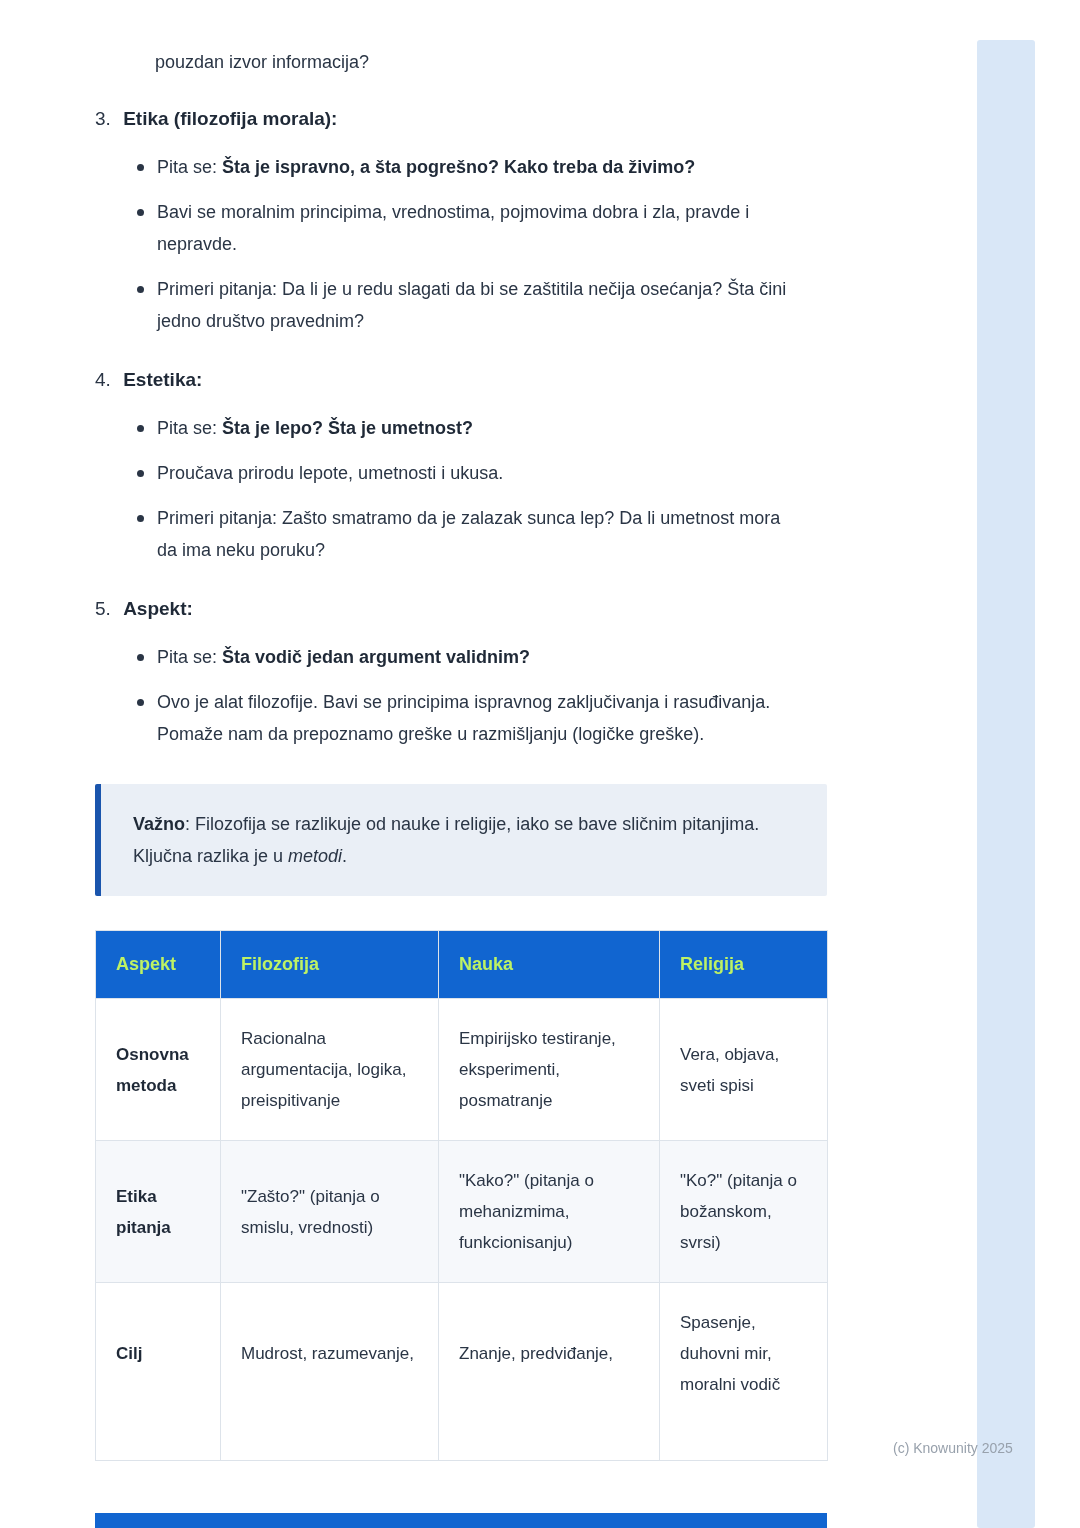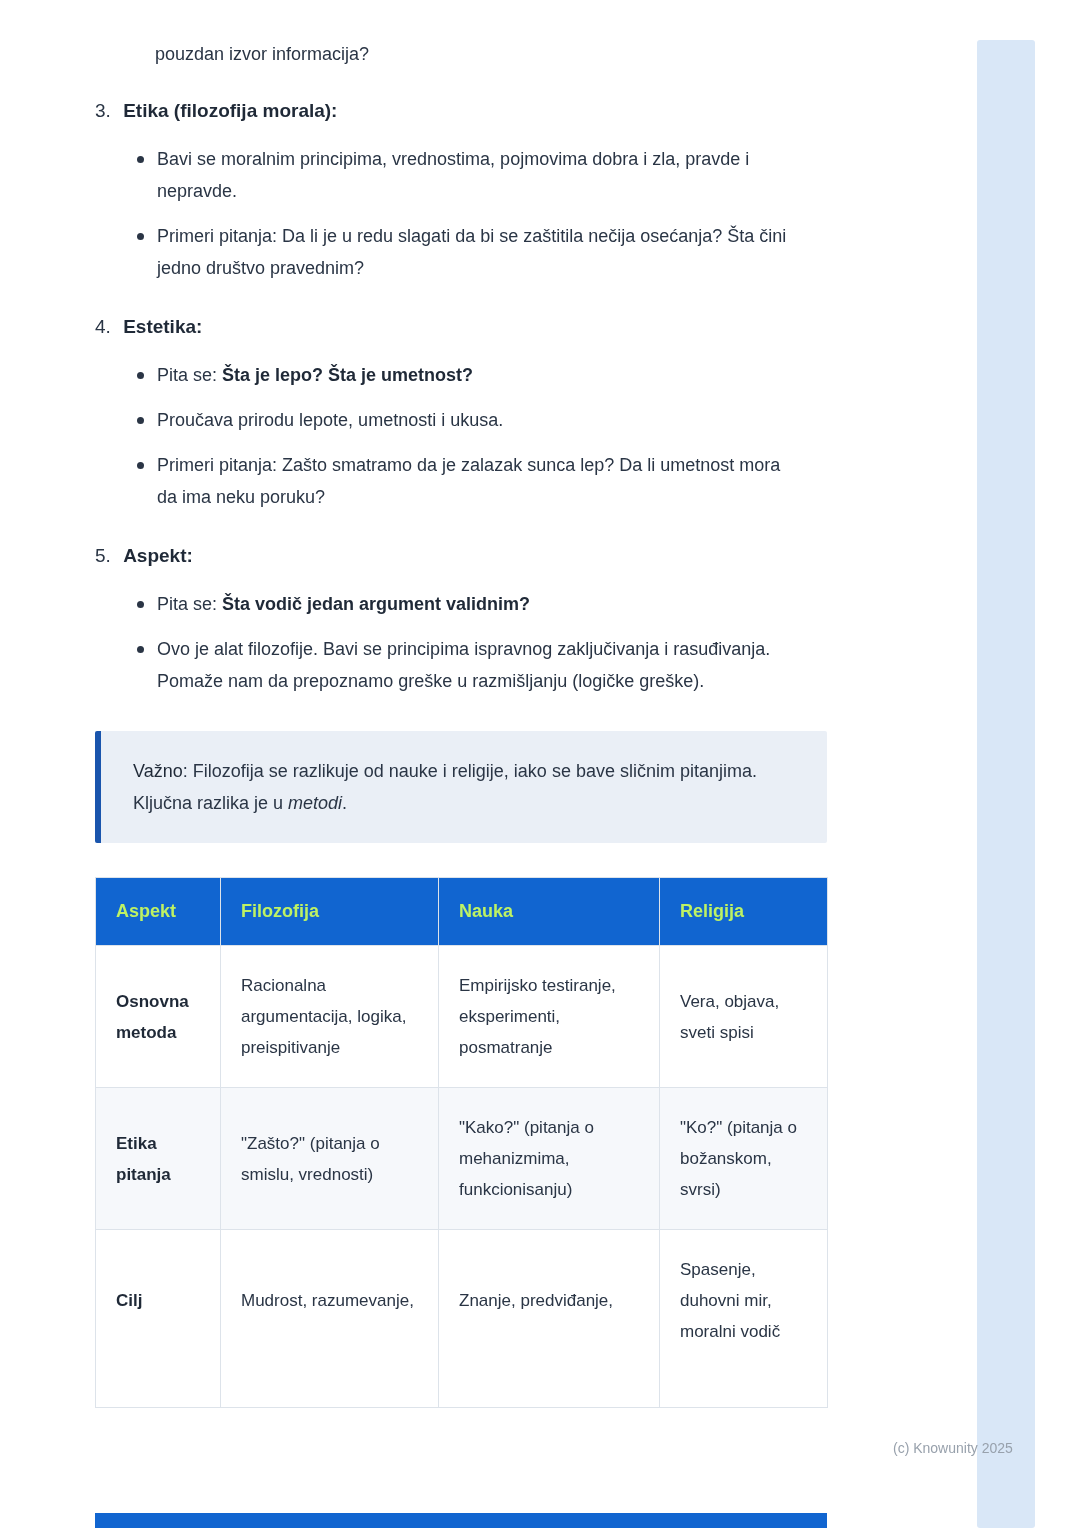--- a/index.html
+++ b/index.html
@@ -6,21 +6,21 @@
   html, body { background:#ffffff; }
   body { font-family:"Liberation Sans", sans-serif; }
   .page {
     position:relative; width:1080px; height:1528px;
     background:#ffffff; overflow:hidden; color:#2a3545;
   }
   .side-strip {
     position:absolute; left:977px; top:40px; width:58px; height:1488px;
     background:#d9e7f7; border-radius:3px;
   }
-  .content { position:absolute; left:95px; top:40px; width:732px; }
+  .content { position:absolute; left:95px; top:48px; width:732px; }
 
   .cont-line { margin-left:60px; font-size:18px; line-height:28px; }
 
   .sec-title { font-size:19px; line-height:28px; font-weight:400; margin-top:29px; }
   .sec-num  { font-weight:400; }
   .sec-name { font-weight:700; color:#1f2937; margin-left:7px; }
 
   ul.bullets { list-style:none; margin-top:18px; }
   li.bullet { display:flex; align-items:flex-start; margin-bottom:13px; }
   .dot {
@@ -29,21 +29,21 @@
   }
   .btext { margin-left:13px; font-size:18px; line-height:32px; max-width:648px; }
   .btext strong { color:#1f2937; font-weight:700; }
 
   .callout {
     margin-top:34px; background:#eaeff6;
     border-left:6px solid #1a55ad; border-radius:2px;
     padding:24px 30px 24px 32px; font-size:18px; line-height:32px;
     max-width:732px;
   }
-  .callout .label { font-weight:400; color:#1f2937; }
+  .callout .label { font-weight:700; color:#1f2937; }
   .callout em { font-style:italic; }
 
   table.compare { margin-top:34px; width:732px; border-collapse:collapse; table-layout:fixed; }
   .compare col.c1 { width:125px; }
   .compare col.c2 { width:218px; }
   .compare col.c3 { width:221px; }
   .compare col.c4 { width:168px; }
   .compare th, .compare td { border:1px solid #dde3ea; text-align:left; vertical-align:middle; }
   .compare th {
     background:#1165d0; color:#bef264;
@@ -72,20 +72,24 @@
 
   <div class="content">
 
     <p class="cont-line">pouzdan izvor informacija?</p>
 
     <h3 class="sec-title">
       <span class="sec-num">3.</span>
       <span class="sec-name">Etika (filozofija morala):</span>
     </h3>
     <ul class="bullets">
+      <li class="bullet">
+        <span class="dot"></span>
+        <span class="btext"><span>Pita se: </span><strong>Šta je ispravno, a šta pogrešno? Kako treba da živimo?</strong></span>
+      </li>
       <li class="bullet">
         <span class="dot"></span>
         <span class="btext">Bavi se moralnim principima, vrednostima, pojmovima dobra i zla, pravde i nepravde.</span>
       </li>
       <li class="bullet">
         <span class="dot"></span>
         <span class="btext">Primeri pitanja: Da li je u redu slagati da bi se zaštitila nečija osećanja? Šta čini jedno društvo pravednim?</span>
       </li>
     </ul>
 

